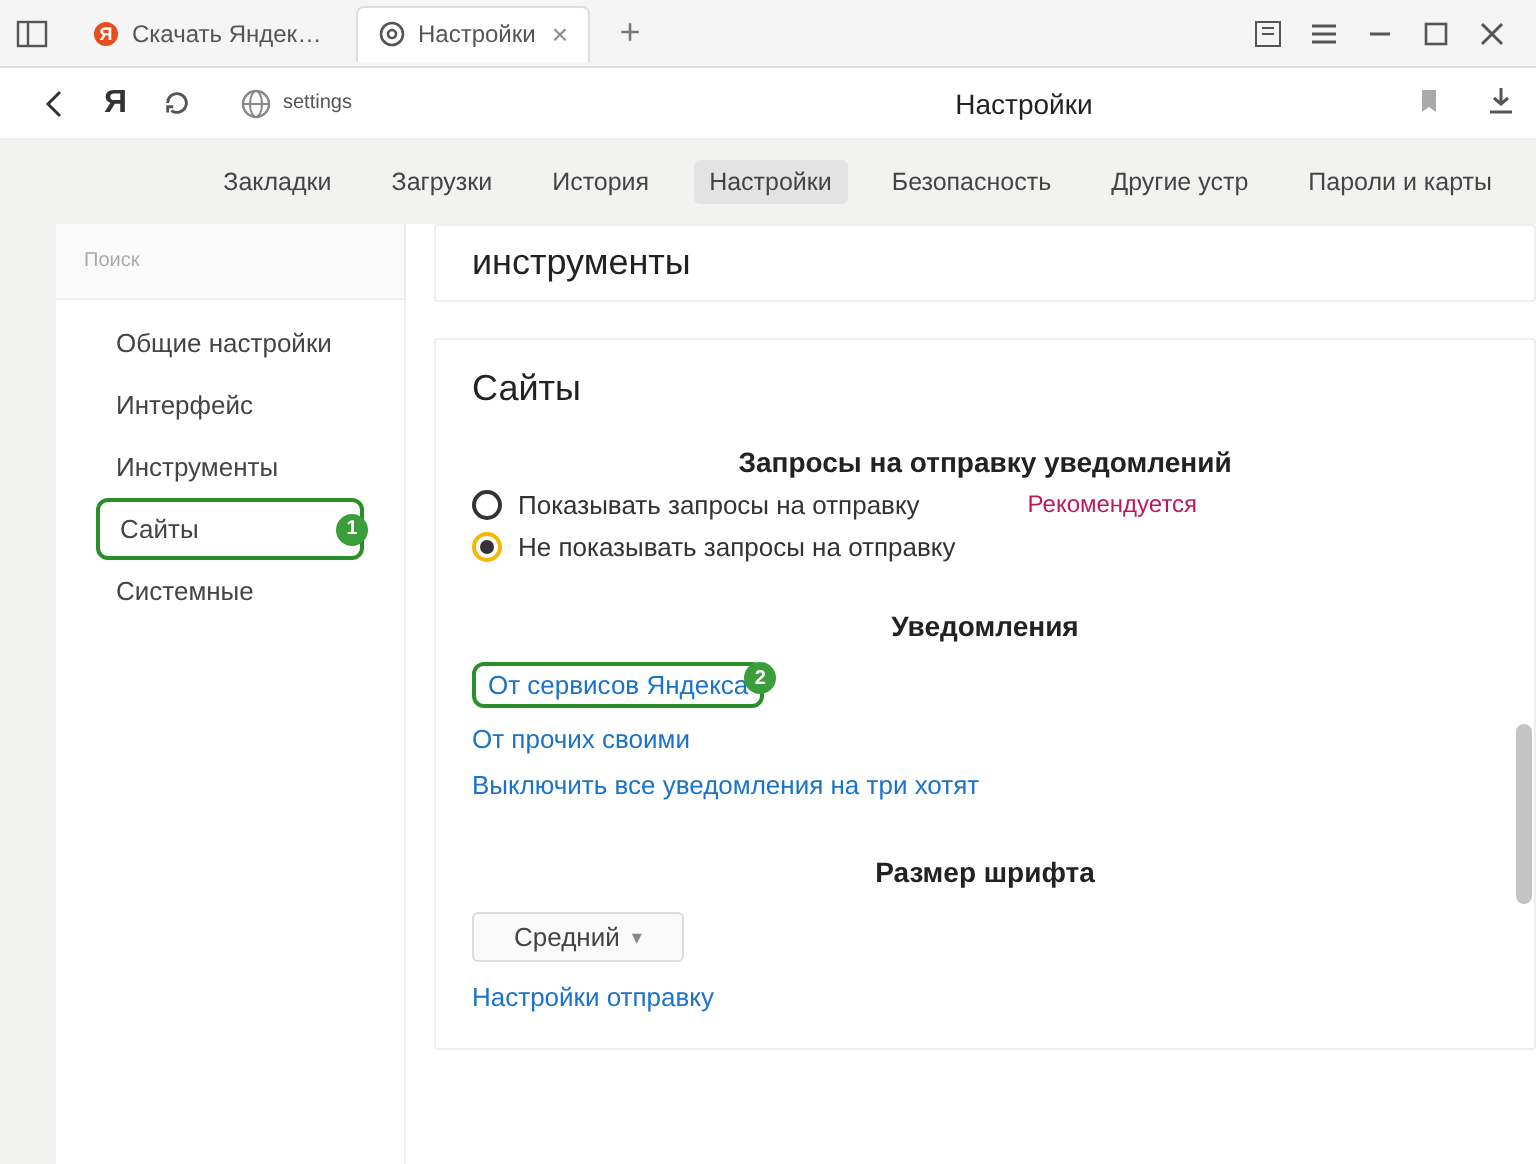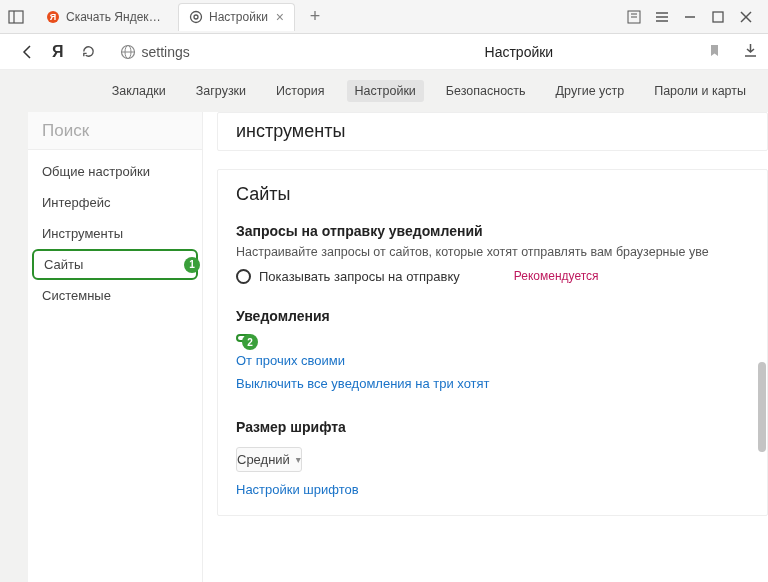--- a/index.html
+++ b/index.html
@@ -10,50 +10,50 @@
 .tab.active { background: #fff; border: 1px solid #ddd; border-bottom: none; }
 .tab-favicon { width: 14px; height: 14px; margin-right: 6px; display: inline-flex; }
 .tab-close { margin-left: 8px; color: #888; font-size: 14px; cursor: pointer; }
 .new-tab { width: 24px; height: 24px; display: flex; align-items: center; justify-content: center; color: #777; font-size: 18px; margin-left: 6px; }
 .spacer { flex: 1; }
 .win-btn { width: 28px; height: 28px; display: flex; align-items: center; justify-content: center; color: #555; }
 .addrbar { height: 36px; background: #fff; border-bottom: 1px solid #eee; display: flex; align-items: center; padding: 0 10px; }
 .nav-icon { width: 22px; height: 22px; margin: 0 6px; display: inline-flex; align-items: center; justify-content: center; color: #555; }
 .yicon { font-weight: bold; font-size: 16px; color: #333; margin: 0 8px; }
 .globe { width: 16px; height: 16px; margin: 0 6px; display: inline-flex; }
-.addr-text { color: #555; font-size: 14px; }
+.addr-text { color: #555; font-size: 10px; }
 .addr-center { color: #222; font-size: 14px; }
 .addr-right { margin-left: auto; display: flex; align-items: center; gap: 10px; color: #888; }
 .content-wrap { display: flex; height: calc(100% - 70px); background: #f2f2f1; }
 .left-margin { width: 28px; background: #f2f2f1; }
 .main-panel { flex: 1; display: flex; flex-direction: column; background: #f2f2f1; overflow: hidden; }
 .topnav { height: 42px; display: flex; align-items: center; justify-content: flex-end; padding: 0 14px; gap: 14px; font-size: 12.5px; color: #444; }
 .topnav-item { padding: 4px 8px; cursor: pointer; white-space: nowrap; }
 .topnav-item.selected { background: #e3e3e3; border-radius: 3px; }
 .body-row { display: flex; flex: 1; overflow: hidden; }
 .sidebar { width: 175px; background: #fff; border-right: 1px solid #eee; margin-right: 0; }
-.search-box { height: 38px; display: flex; align-items: center; padding: 0 14px; color: #aaa; font-size: 17px; border-bottom: 1px solid #eee; background: #fafafa; }
-.side-items { padding: 6px 0; }
+.search-box { height: 38px; display: flex; align-items: center; padding: 0 14px; color: #aaa; font-size: 10px; border-bottom: 1px solid #eee; background: #fafafa; }
+.side-items { padding: 6px 16px; }
 .side-item { padding: 8px 14px; font-size: 13px; color: #444; cursor: pointer; position: relative; }
 .side-item.active { background: #fff; border: 2px solid #2a8f2a; border-radius: 6px; margin: 0 4px; padding: 6px 10px; }
 .badge { position: absolute; right: -4px; top: 50%; transform: translateY(-50%); width: 16px; height: 16px; background: #3a9f3a; color: #fff; border-radius: 50%; font-size: 10px; display: flex; align-items: center; justify-content: center; font-weight: bold; }
 .settings-area { flex: 1; background: #fff; padding: 0 0 0 0; overflow-y: auto; position: relative; }
 .section-box { border: 1px solid #eee; border-radius: 2px; margin: 0 0 18px 14px; padding: 14px 18px; background: #fff; }
 .section-title { font-size: 18px; color: #222; margin-bottom: 0; }
-.sub-title { font-size: 14px; font-weight: bold; color: #222; margin: 10px 0 6px; }
+.sub-title { font-size: 14px; font-weight: bold; color: #222; margin: 10px 0 6px; text-align: center; }
 .subtext { font-size: 12.5px; color: #555; margin-bottom: 10px; }
 .radio-row { display: flex; align-items: flex-start; margin: 6px 0; font-size: 13px; color: #333; }
 .radio { width: 15px; height: 15px; border: 2px solid #333; border-radius: 50%; margin-right: 8px; display: inline-flex; align-items: center; justify-content: center; }
 .radio.checked { border-color: #f5b800; }
 .radio.checked::after { content: ""; width: 7px; height: 7px; background: #333; border-radius: 50%; }
 .reco { color: #be185d; margin-left: 6px; font-size: 12px; padding-left: 48px; }
 .link { color: #1a73c8; font-size: 13px; display: inline-block; margin: 4px 0; cursor: pointer; }
 .link-highlight { border: 2px solid #2a8f2a; border-radius: 6px; padding: 2px 6px; position: relative; }
 .badge2 { position: absolute; right: -8px; top: -2px; width: 16px; height: 16px; background: #3a9f3a; color: #fff; border-radius: 50%; font-size: 10px; display: flex; align-items: center; justify-content: center; font-weight: bold; }
-.select-box { display: inline-flex; align-items: center; border: 1px solid #ddd; border-radius: 3px; padding: 4px 0; font-size: 13px; color: #444; background: #fafafa; margin: 6px 0; }
+.select-box { display: inline-flex; align-items: center; border: 1px solid #ddd; border-radius: 3px; padding: 4px 20px; font-size: 13px; color: #444; background: #fafafa; margin: 6px 0; }
 .chev { margin-left: 6px; font-size: 10px; color: #888; }
 .scrollbar { position: absolute; right: 2px; top: 250px; width: 8px; height: 90px; background: #c4c4c4; border-radius: 4px; }
 .truncate { white-space: nowrap; overflow: hidden; text-overflow: ellipsis; }
 </style>
 </head>
 <body>
 
 <div class="titlebar">
   <span class="tab-panel-icon">
     <svg viewBox="0 0 16 16">
@@ -183,41 +183,45 @@
 
       <div class="settings-area">
         <div class="section-box" style="padding-top:8px; padding-bottom:8px;">
           <div class="section-title">инструменты</div>
         </div>
 
         <div class="section-box">
           <div class="section-title" style="margin-bottom:18px;">Сайты</div>
 
           <div class="sub-title">Запросы на отправку уведомлений</div>
-          <div class="subtext truncate">Настраивайте запросы от сайтов, которые хотят отправлять вам браузерные уве</div>
           <div class="radio-row">
             <span class="radio"></span>
             <span>Показывать запросы на отправку</span>
             <span class="reco">Рекомендуется</span>
           </div>
+          <div class="radio-row">
+            <span class="radio checked"></span>
+            <span>Не показывать запросы на отправку</span>
+          </div>
 
           <div class="sub-title" style="margin-top:24px;">Уведомления</div>
           <div>
             <span class="link link-highlight">
+              <span>От сервисов Яндекса</span>
               <span class="badge2">2</span>
             </span>
           </div>
           <div><span class="link">От прочих своими</span></div>
           <div><span class="link">Выключить все уведомления на три хотят</span></div>
 
           <div class="sub-title" style="margin-top:24px;">Размер шрифта</div>
           <div class="select-box">
             <span>Средний</span>
             <span class="chev">▾</span>
           </div>
-          <div><span class="link">Настройки шрифтов</span></div>
+          <div><span class="link">Настройки отправку</span></div>
         </div>
 
         <div class="scrollbar"></div>
       </div>
     </div>
   </div>
 </div>
 
 </body></html>

